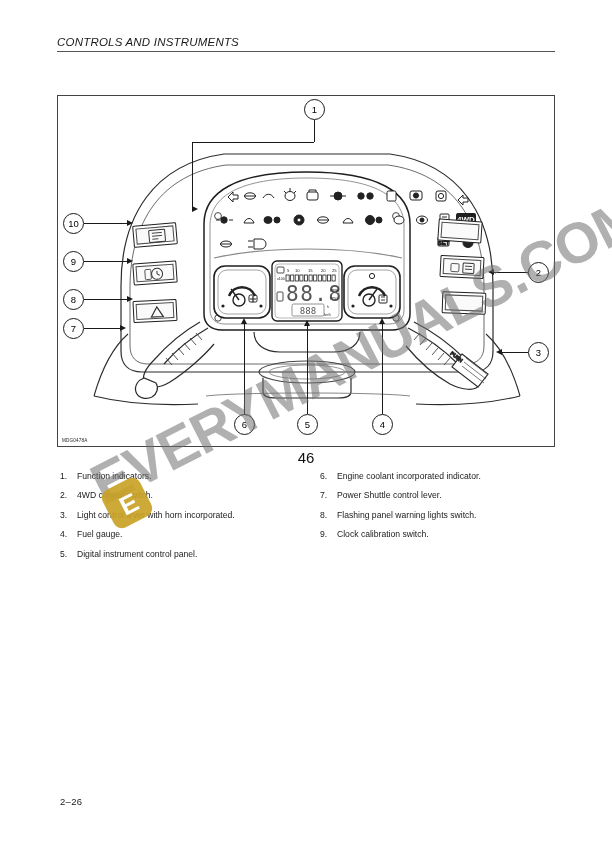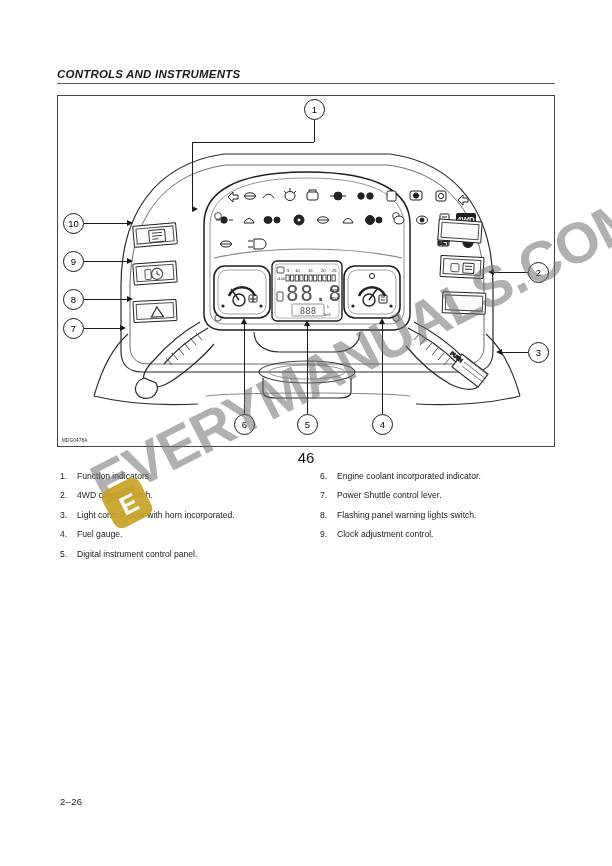--- a/index.html
+++ b/index.html
@@ -7,24 +7,23 @@
     width: 612px; height: 866px;
     background: #ffffff;
     font-family: "Liberation Sans", sans-serif;
     overflow: hidden;
   }
   .page { position: relative; width: 612px; height: 866px; background: #fff; }
 
   
   .header { position: absolute; left: 57px; top: 36px; width: 498px; }
   .header-title {
-    font-style: italic; font-weight: bold; font-size: 11.5px;
+    font-style: italic; font-weight: normal; font-size: 11.5px;
     letter-spacing: 0.2px; color: #1a1a1a;
     padding-bottom: 3px;
-    margin-top: 32px;
   }
   .header-rule { width: 498px; height: 1px; background: #555; }
 
   
   .fig-title {
     position: absolute; top: 76px; left: 0; width: 612px;
     text-align: center; font-weight: bold; font-size: 13.5px;
     letter-spacing: 0.1px; color: #000;
   }
 
@@ -470,21 +469,21 @@
       <div class="cap-item">
         <span class="cap-num">7.</span>
         <span class="cap-txt">Power Shuttle control lever.</span>
       </div>
       <div class="cap-item">
         <span class="cap-num">8.</span>
         <span class="cap-txt">Flashing panel warning lights switch.</span>
       </div>
       <div class="cap-item">
         <span class="cap-num">9.</span>
-        <span class="cap-txt">Clock adjustment control.</span>
+        <span class="cap-txt">Clock calibration switch.</span>
       </div>
     </div>
   </div>
 
   <div class="footer">2–26</div>
 
   <div class="wm">
     <div class="wm-text">EVERYMANUALS.COM</div>
     <div class="wm-badge"></div>
     <div class="wm-badge-e">E</div>

